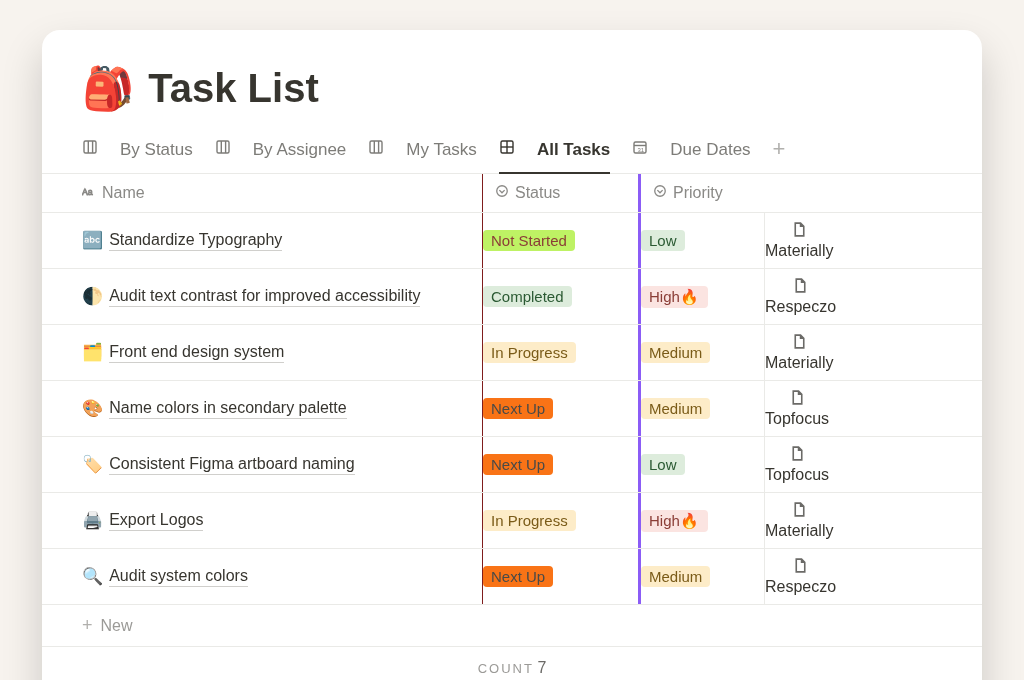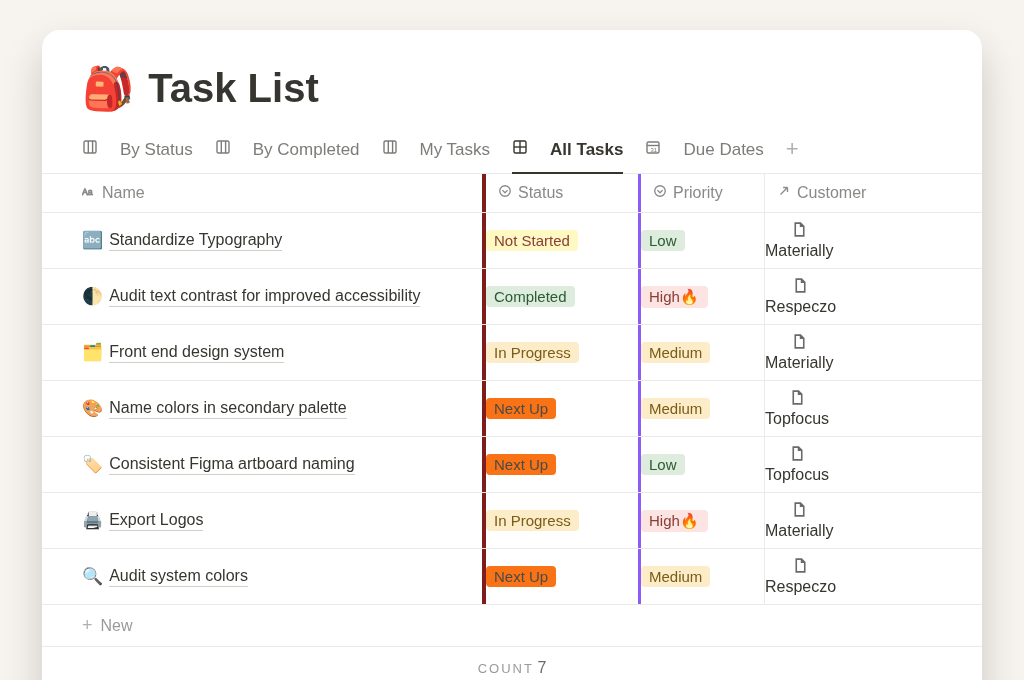--- a/index.html
+++ b/index.html
@@ -86,21 +86,21 @@
       gap: 6px;
       padding: 10px 0;
     }
     .th-icon svg {
       width: 14px;
       height: 14px;
       fill: currentColor;
       stroke: currentColor;
     }
     .col-name { flex: 0 0 400px; padding-right: 12px; }
-    .col-status { flex: 0 0 156px; border-left: 4px solid #7f1d1d; padding-left: 12px; }
+    .col-status { flex: 0 0 156px; border-left: 1px solid #7f1d1d; padding-left: 12px; }
     .col-priority { flex: 0 0 126px; border-left: 3px solid #8b5cf6; padding-left: 12px; }
     .col-customer { flex: 1; border-left: 1px solid #eaeae7; padding-left: 12px; }
     .row {
       display: flex;
       padding: 0 40px;
       border-bottom: 1px solid #eaeae7;
     }
     .cell {
       padding: 8px 0;
       font-size: 16px;
@@ -119,21 +119,21 @@
     .task-title {
       border-bottom: 1px solid #d0cfcc;
       padding-bottom: 1px;
     }
     .badge {
       display: inline-block;
       padding: 2px 8px;
       border-radius: 4px;
       font-size: 15px;
     }
-    .badge-red { background: #fef9c3; color: #8a3d36; }
+    .badge-red { background: #bef264; color: #8a3d36; }
     .badge-green { background: #ddecdc; color: #2b5a33; }
     .badge-yellow { background: #fdecc8; color: #7a5b18; }
     .badge-gray { background: #f97316; color: #4a4a47; }
     .badge-highred { background: #fbe4e1; color: #8a3d36; }
     .customer {
       display: flex;
       align-items: center;
       flex-direction: column;
     }
     .customer svg {
@@ -195,21 +195,21 @@
             <line x1="10.6" y1="2" x2="10.6" y2="14" stroke="currentColor" stroke-width="1.4"></line>
           </svg></span>
         <span>By Status</span>
       </div>
       <div class="tab">
         <span class="tab-icon"><svg viewBox="0 0 16 16">
             <rect x="2" y="2" width="12" height="12" rx="1.5" fill="none" stroke="currentColor" stroke-width="1.4"></rect>
             <line x1="6.3" y1="2" x2="6.3" y2="14" stroke="currentColor" stroke-width="1.4"></line>
             <line x1="10.6" y1="2" x2="10.6" y2="14" stroke="currentColor" stroke-width="1.4"></line>
           </svg></span>
-        <span>By Completed</span>
+        <span>By Assignee</span>
       </div>
       <div class="tab">
         <span class="tab-icon"><svg viewBox="0 0 16 16">
             <rect x="2" y="2" width="12" height="12" rx="1.5" fill="none" stroke="currentColor" stroke-width="1.4"></rect>
             <line x1="6.3" y1="2" x2="6.3" y2="14" stroke="currentColor" stroke-width="1.4"></line>
             <line x1="10.6" y1="2" x2="10.6" y2="14" stroke="currentColor" stroke-width="1.4"></line>
           </svg></span>
         <span>My Tasks</span>
       </div>
       <div class="tab active">
@@ -251,28 +251,20 @@
     </div>
     <div class="th col-priority">
       <span class="th-icon">
         <svg viewBox="0 0 16 16">
             <circle cx="8" cy="8" r="6" fill="none" stroke="currentColor" stroke-width="1.5"></circle>
             <path d="M5 7l3 3 3-3" fill="none" stroke="currentColor" stroke-width="1.5"></path>
           </svg>
       </span>
       <span>Priority</span>
     </div>
-    <div class="th col-customer">
-      <span class="th-icon">
-        <svg viewBox="0 0 16 16">
-            <path d="M4 12 L12 4 M12 4 L7 4 M12 4 L12 9" fill="none" stroke="currentColor" stroke-width="1.5"></path>
-          </svg>
-      </span>
-      <span>Customer</span>
-    </div>
   </div>
 
   <div id="rows-container">
 
   <div class="row">
         <div class="cell col-name">
           <span class="task-name">
             <span class="task-emoji">🔤</span>
             <span class="task-title">Standardize Typography</span>
           </span>

